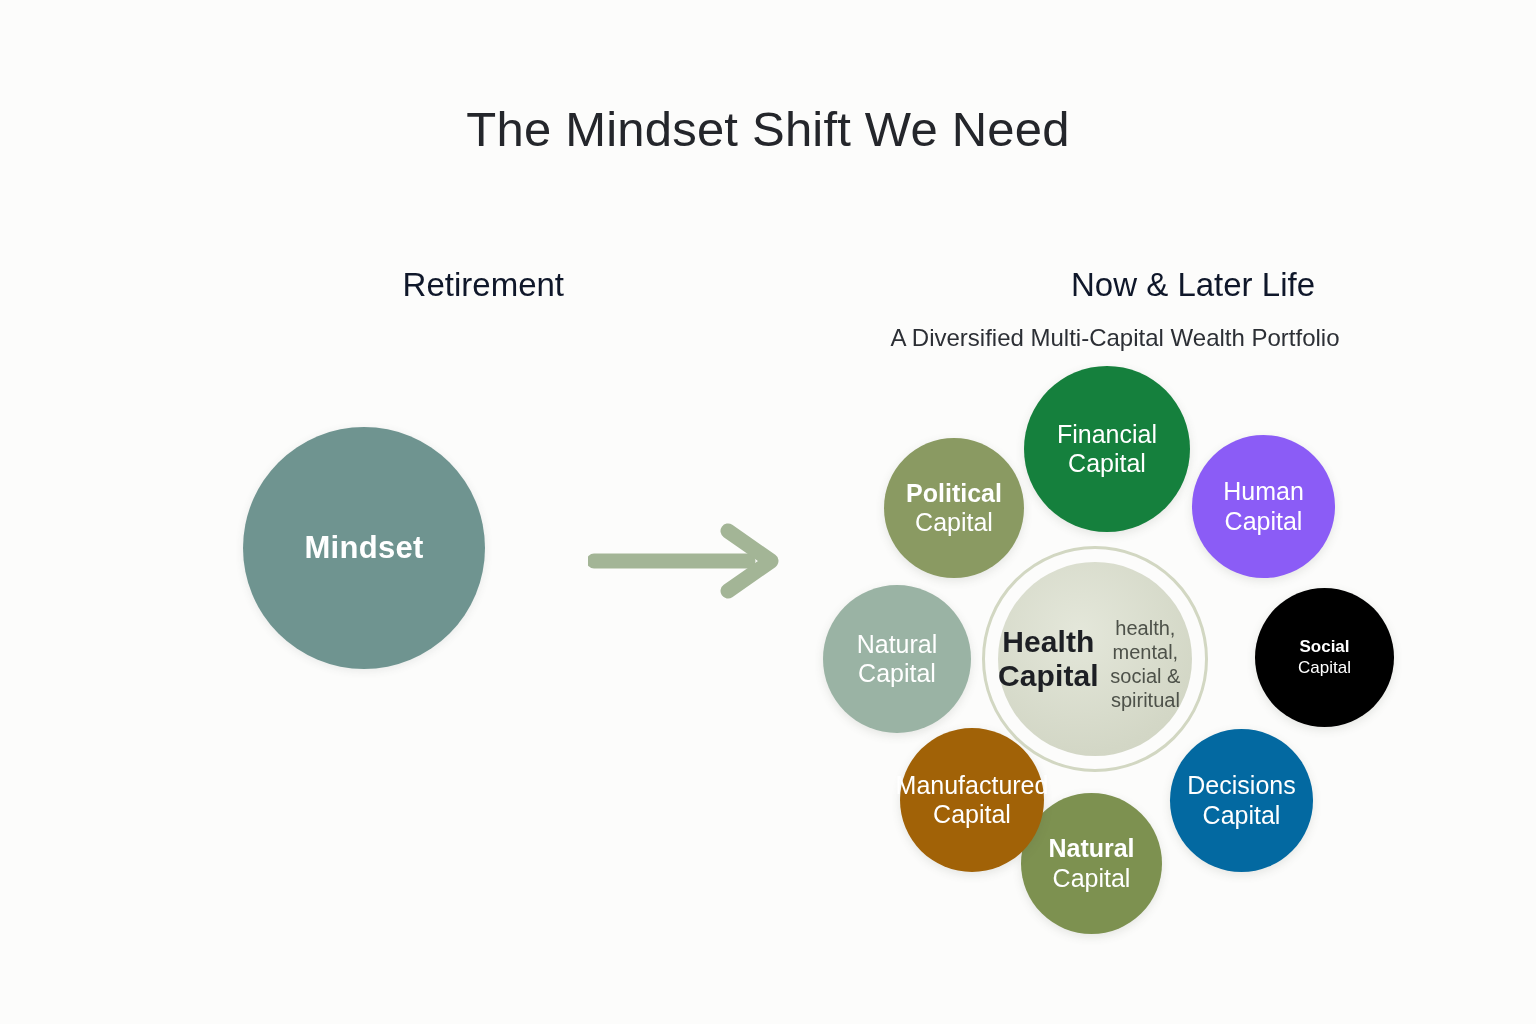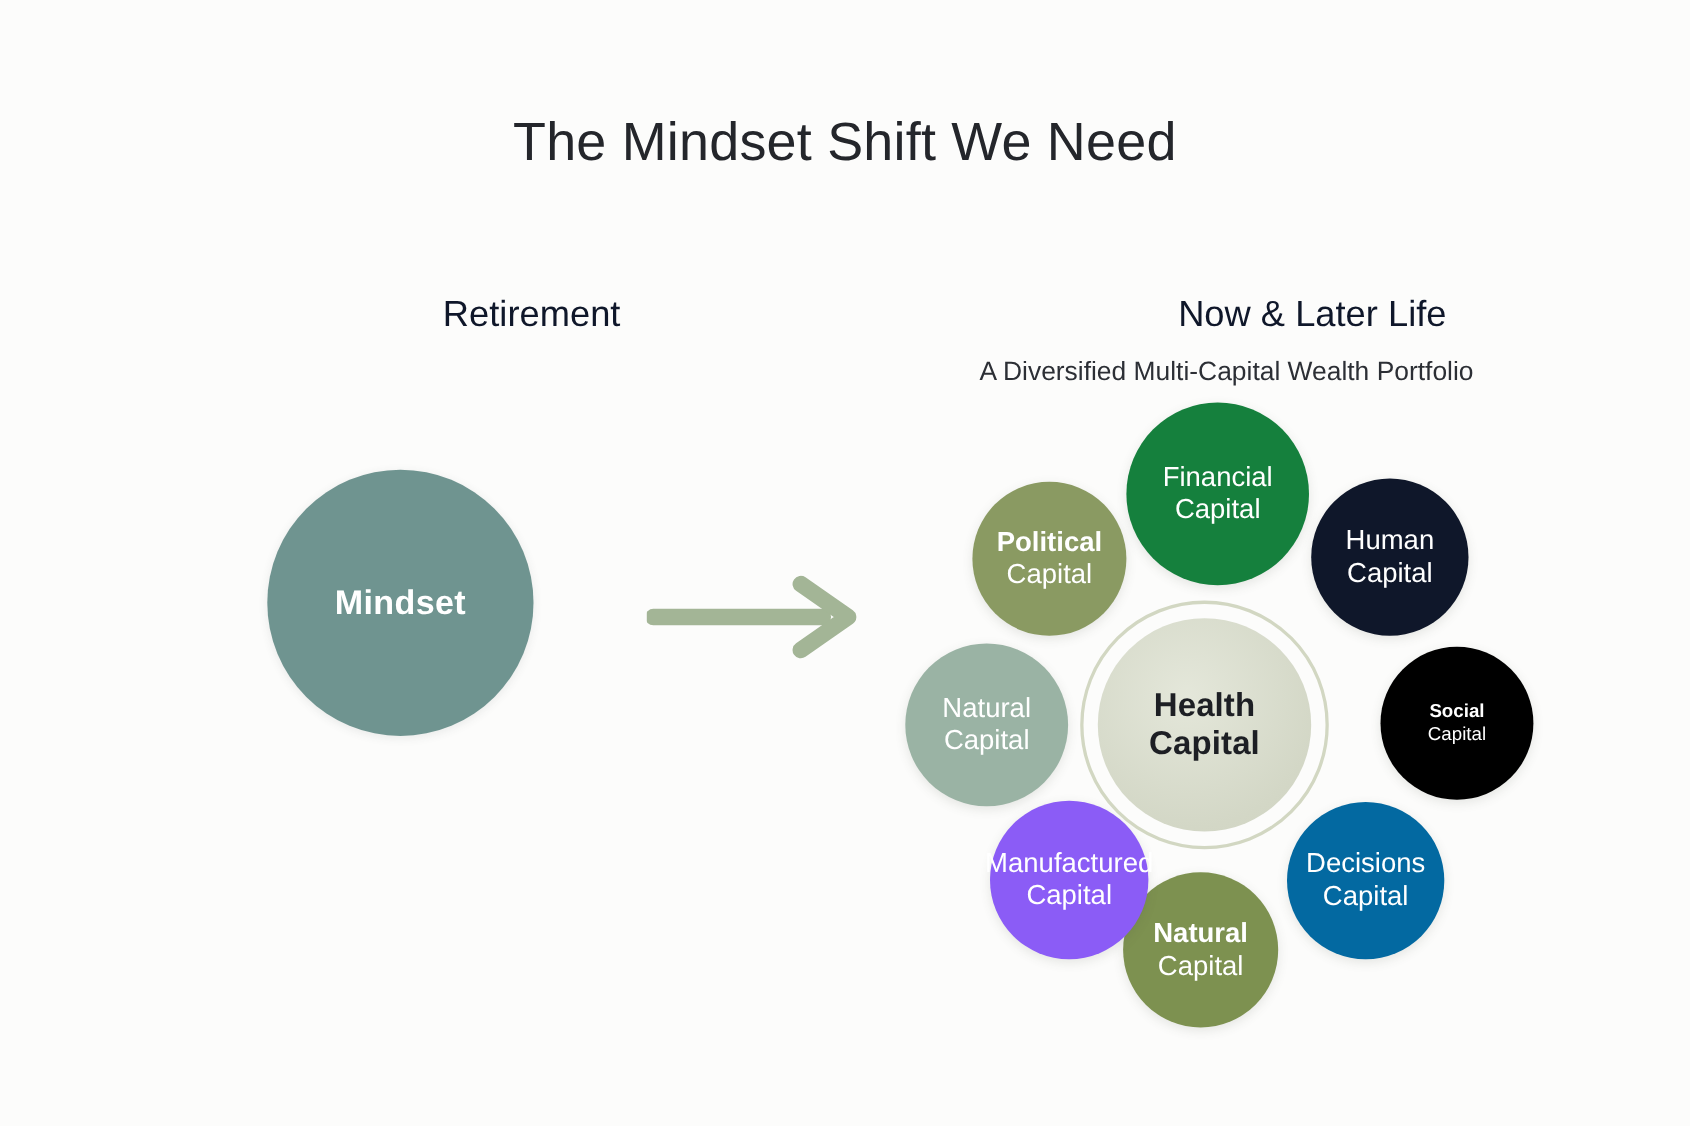--- a/index.html
+++ b/index.html
@@ -167,52 +167,56 @@
 
   <div class="col-heading" id="heading-right">Now &amp; Later Life</div>
   <div class="col-subheading">A Diversified Multi-Capital Wealth Portfolio</div>
 
   <div id="cluster">
 
     <div class="bubble" style="left: 218px; top: 0px; width: 166px; height: 166px; background: #15803d; font-size: 25px;">
         <span class="w1">Financial</span>
         <span class="w2">Capital</span>
       </div>
-      <div class="bubble" style="left: 386px; top: 69px; width: 143px; height: 143px; background: #0f172a; font-size: 25px;">
+      <div class="bubble" style="left: 386px; top: 69px; width: 143px; height: 143px; background: #8b5cf6; font-size: 25px;">
         <span class="w1">Human</span>
         <span class="w2">Capital</span>
       </div>
       <div class="bubble bold-first" style="left: 449px; top: 222px; width: 139px; height: 139px; background: #000000; font-size: 17px;">
         <span class="w1">Social</span>
         <span class="w2">Capital</span>
       </div>
       <div class="bubble" style="left: 364px; top: 363px; width: 143px; height: 143px; background: #0369a1; font-size: 25px;">
         <span class="w1">Decisions</span>
         <span class="w2">Capital</span>
       </div>
       <div class="bubble bold-first" style="left: 215px; top: 427px; width: 141px; height: 141px; background: rgb(125, 145, 80); font-size: 25px;">
         <span class="w1">Natural</span>
         <span class="w2">Capital</span>
       </div>
-      <div class="bubble" style="left: 94px; top: 362px; width: 144px; height: 144px; background: #8b5cf6; font-size: 25px;">
+      <div class="bubble" style="left: 94px; top: 362px; width: 144px; height: 144px; background: #a16207; font-size: 25px;">
         <span class="w1">Manufactured</span>
         <span class="w2">Capital</span>
       </div>
       <div class="bubble" style="left: 17px; top: 219px; width: 148px; height: 148px; background: rgb(154, 179, 164); font-size: 25px;">
         <span class="w1">Natural</span>
         <span class="w2">Capital</span>
       </div>
       <div class="bubble bold-first" style="left: 78px; top: 72px; width: 140px; height: 140px; background: rgb(138, 154, 98); font-size: 25px;">
         <span class="w1">Political</span>
         <span class="w2">Capital</span>
       </div>
       <div id="center-hub" style="left: 176px; top: 180px; width: 226px; height: 226px; border-color: rgb(210, 215, 194);">
       <div id="center-inner" style="width: 194px; height: 194px;">
         <div id="center-title" style="color: rgb(29, 31, 36);">
           <span>Health</span><br>
           <span>Capital</span>
         </div>
+        <div id="center-sub" style="color: rgb(77, 81, 73);">
+          <span>health, mental,</span><br>
+          <span>social &amp; spiritual</span>
+        </div>
       </div>
     </div>
 
   </div>
 
 </div>
 
 </body></html>

